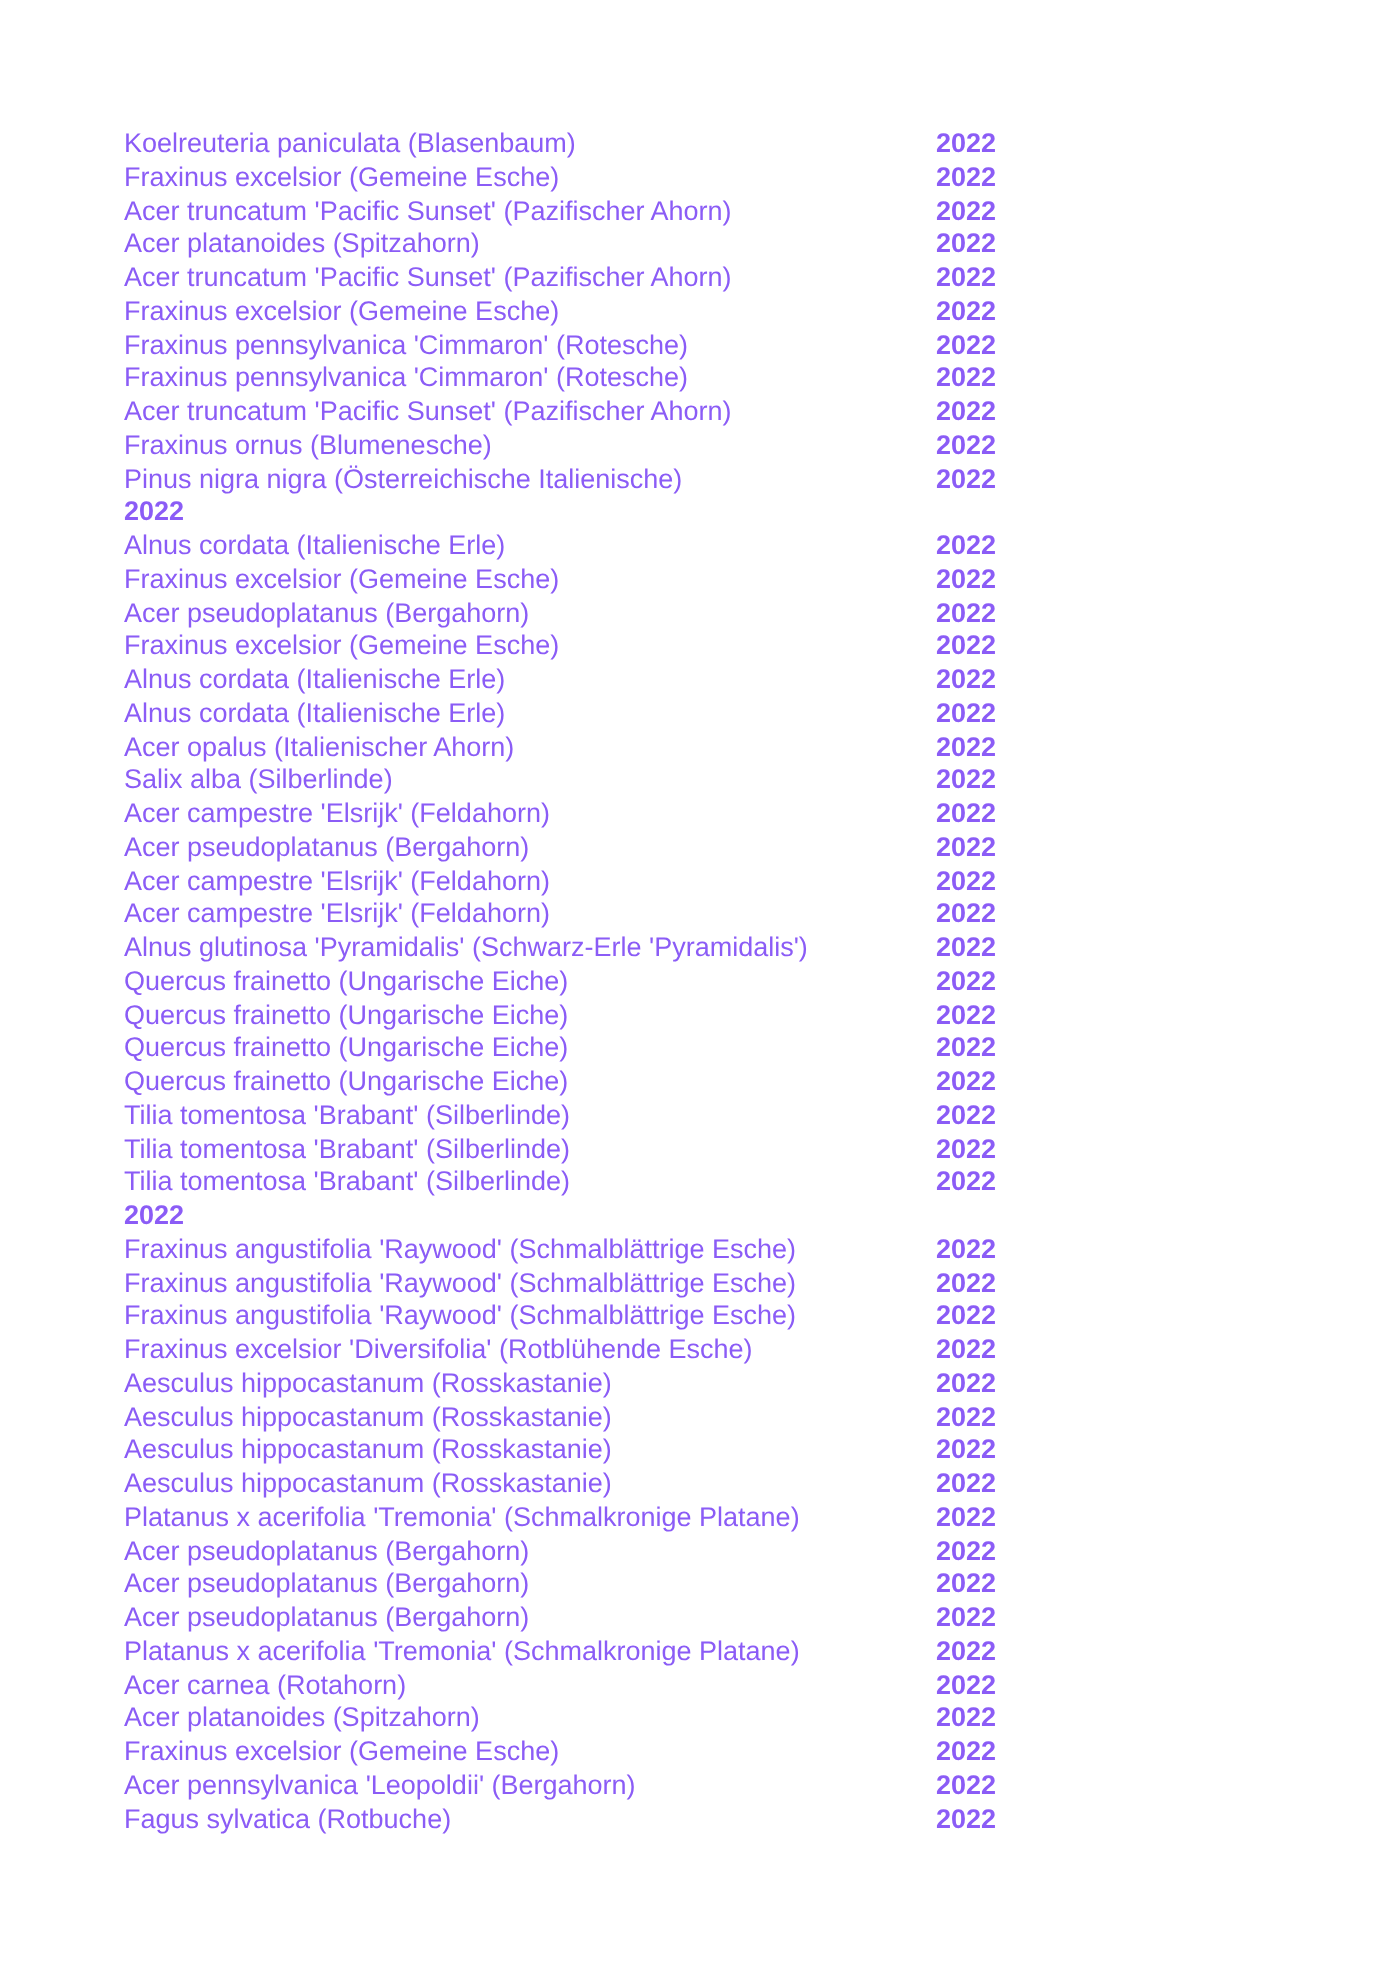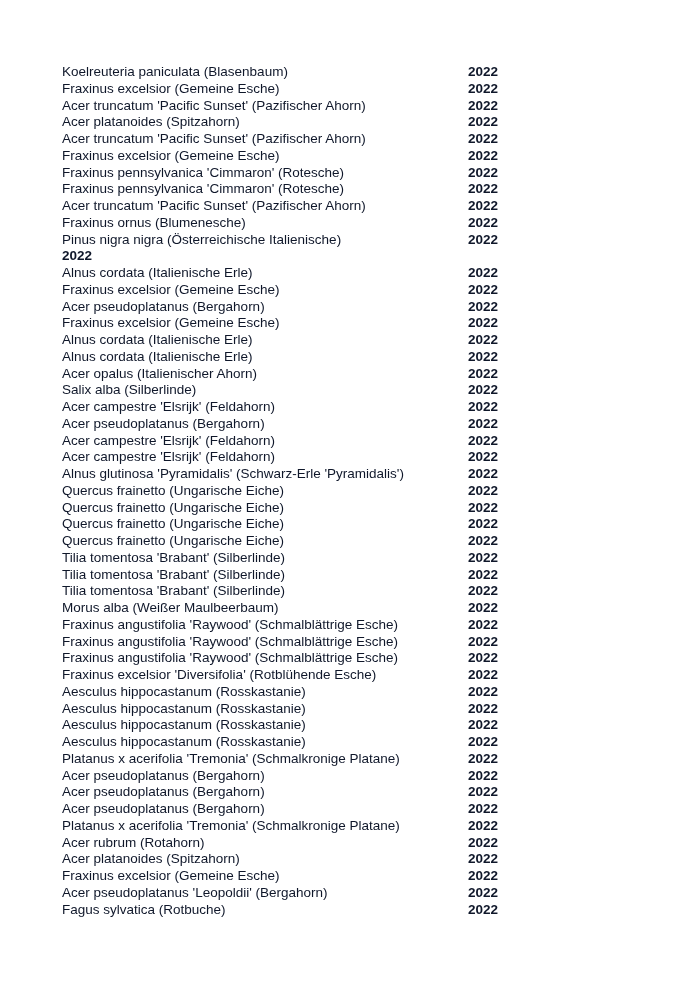--- a/index.html
+++ b/index.html
@@ -7,21 +7,21 @@
     padding: 0;
     background: #ffffff;
   }
   .page {
     position: relative;
     width: 700px;
     height: 990px;
     background: #ffffff;
     overflow: hidden;
     font-family: "Liberation Sans", "DejaVu Sans", sans-serif;
-    color: #0f172a;
+    color: #8b5cf6;
   }
   .list {
     position: absolute;
     left: 62px;
     top: 64px;
     width: 600px;
   }
   .row {
     display: flex;
     align-items: baseline;
@@ -196,21 +196,20 @@
     <span class="name">Tilia tomentosa 'Brabant' (Silberlinde)</span>
     <span class="year">2022</span>
   </div>
 
   <div class="row">
     <span class="name">Tilia tomentosa 'Brabant' (Silberlinde)</span>
     <span class="year">2022</span>
   </div>
 
   <div class="row">
-    <span class="name">Morus alba (Weißer Maulbeerbaum)</span>
     <span class="year">2022</span>
   </div>
 
   <div class="row">
     <span class="name">Fraxinus angustifolia 'Raywood' (Schmalblättrige Esche)</span>
     <span class="year">2022</span>
   </div>
 
   <div class="row">
     <span class="name">Fraxinus angustifolia 'Raywood' (Schmalblättrige Esche)</span>
@@ -266,36 +265,36 @@
     <span class="name">Acer pseudoplatanus (Bergahorn)</span>
     <span class="year">2022</span>
   </div>
 
   <div class="row">
     <span class="name">Platanus x acerifolia 'Tremonia' (Schmalkronige Platane)</span>
     <span class="year">2022</span>
   </div>
 
   <div class="row">
-    <span class="name">Acer rubrum (Rotahorn)</span>
+    <span class="name">Acer carnea (Rotahorn)</span>
     <span class="year">2022</span>
   </div>
 
   <div class="row">
     <span class="name">Acer platanoides (Spitzahorn)</span>
     <span class="year">2022</span>
   </div>
 
   <div class="row">
     <span class="name">Fraxinus excelsior (Gemeine Esche)</span>
     <span class="year">2022</span>
   </div>
 
   <div class="row">
-    <span class="name">Acer pseudoplatanus 'Leopoldii' (Bergahorn)</span>
+    <span class="name">Acer pennsylvanica 'Leopoldii' (Bergahorn)</span>
     <span class="year">2022</span>
   </div>
 
   <div class="row">
     <span class="name">Fagus sylvatica (Rotbuche)</span>
     <span class="year">2022</span>
   </div>
 </div>
 </div>
 

